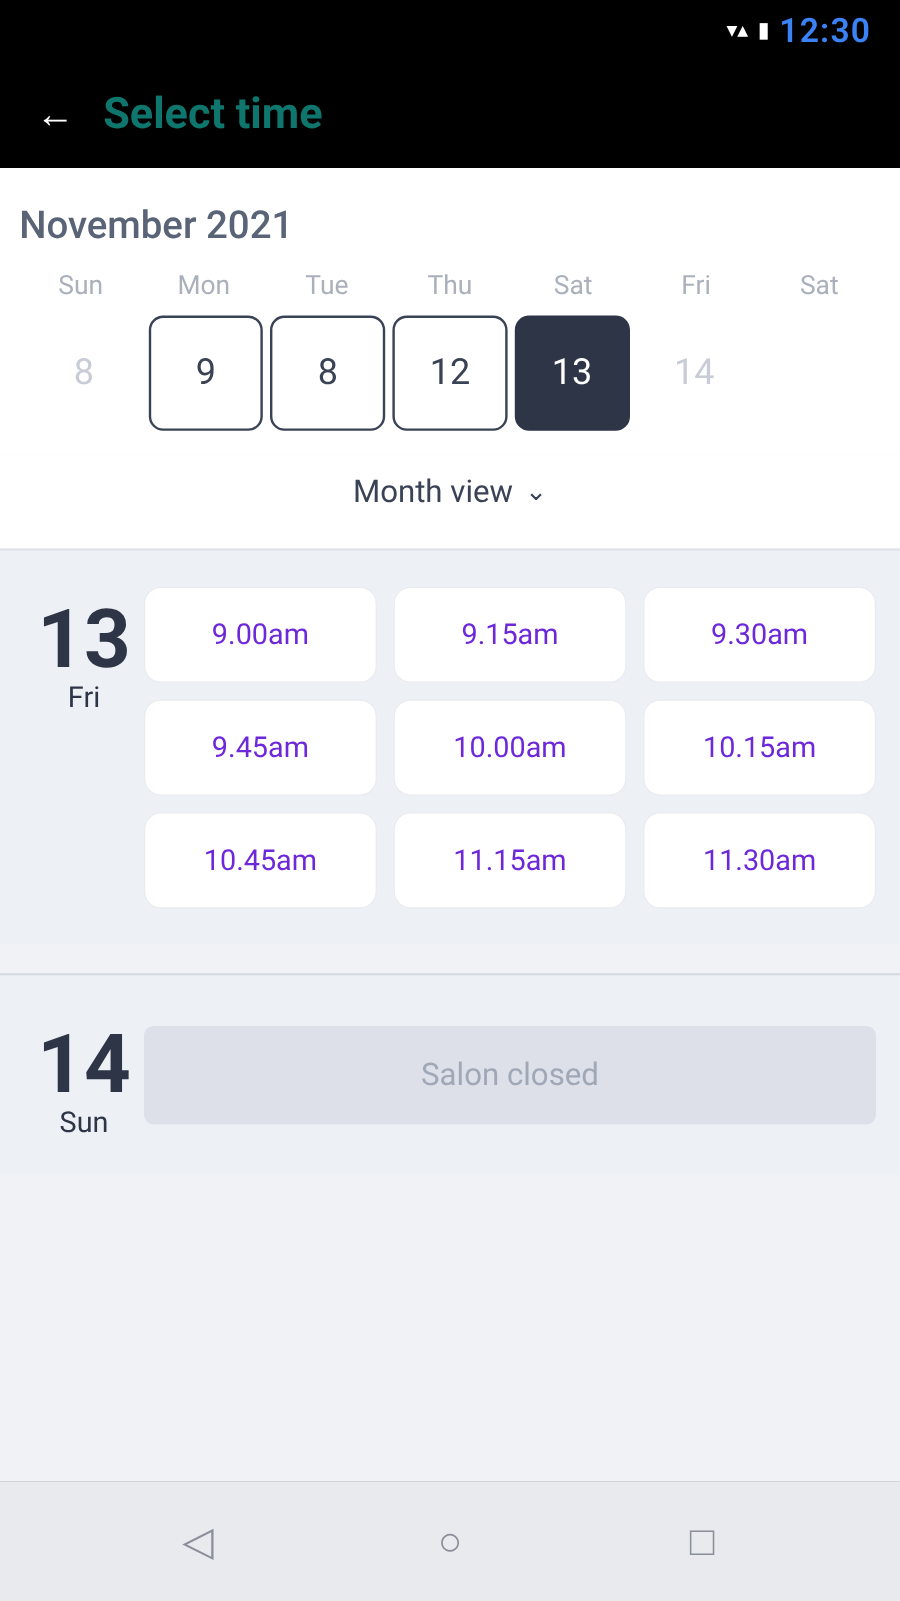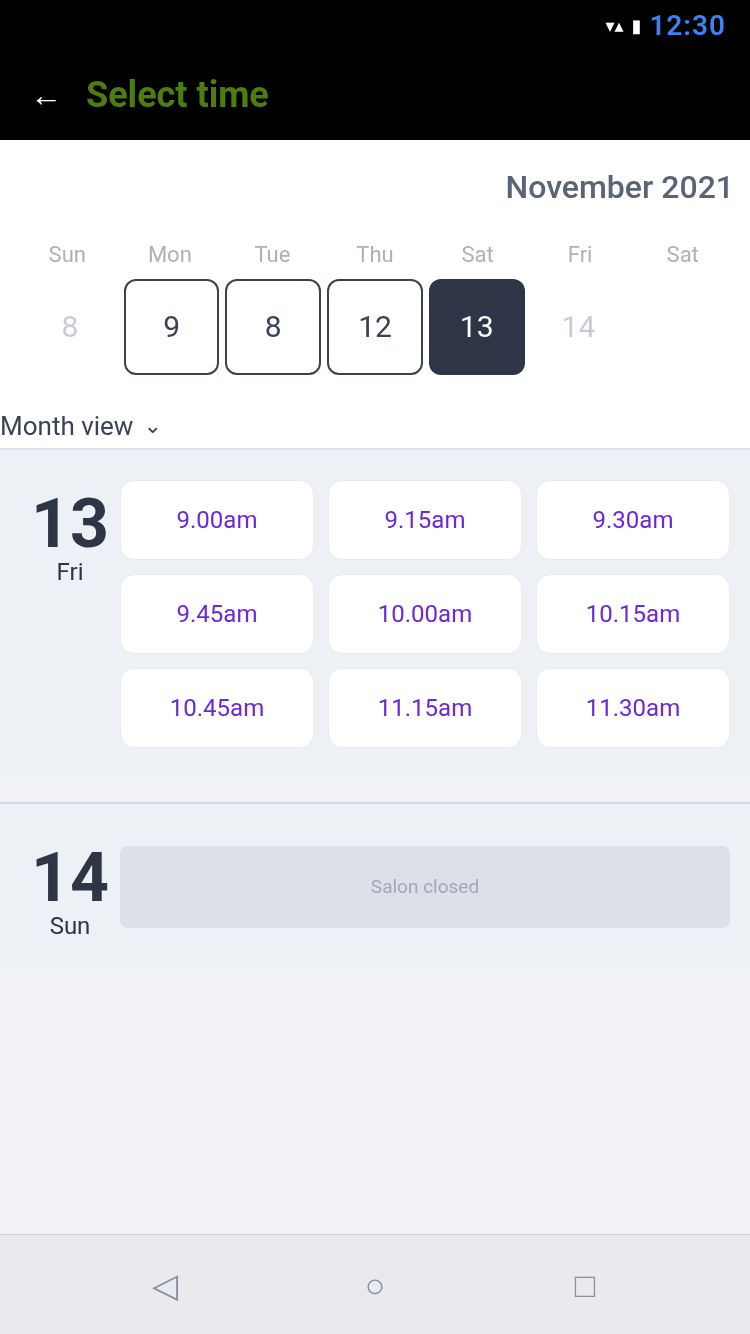--- a/index.html
+++ b/index.html
@@ -51,36 +51,36 @@
       padding: 0 30px;
       gap: 24px;
     }
     .back-btn {
       color: #fff;
       font-size: 32px;
       cursor: pointer;
       line-height: 1;
     }
     .header-title {
-      color: #4d7c0f;
+      color: #0f766e;
       font-size: 36px;
       font-weight: 700;
     }
 
     
     .calendar-section {
       background: #fff;
       padding: 28px 16px 0;
     }
     .calendar-month {
-      text-align: right;
+      text-align: left;
       font-size: 32px;
       font-weight: 500;
       color: #5a6477;
-      margin-bottom: 36px;
+      margin-bottom: 20px;
     }
     .day-headers {
       display: grid;
       grid-template-columns: repeat(7, 1fr);
       text-align: center;
       margin-bottom: 12px;
     }
     .day-header {
       font-size: 22px;
       color: #aab0bc;
@@ -115,22 +115,22 @@
     .day-cell.muted {
       color: #c8ccd6;
       border: none;
       background: none;
     }
 
     
     .month-view-row {
       display: flex;
       align-items: center;
-      justify-content: flex-start;
-      padding: 16px 0 7px;
+      justify-content: center;
+      padding: 16px 0 32px;
       background: #fff;
       gap: 10px;
       cursor: pointer;
     }
     .month-view-label {
       font-size: 26px;
       color: #3a4355;
     }
     .chevron-down {
       font-size: 22px;
@@ -218,21 +218,21 @@
       padding-top: 10px;
     }
     .closed-box {
       flex: 1;
       background: #dde0e9;
       border-radius: 8px;
       height: 82px;
       display: flex;
       align-items: center;
       justify-content: center;
-      font-size: 19px;
+      font-size: 26px;
       color: #a0a8b8;
     }
 
     
     .bottom-nav {
       background: #e8eaee;
       height: 100px;
       display: flex;
       align-items: center;
       justify-content: space-around;

